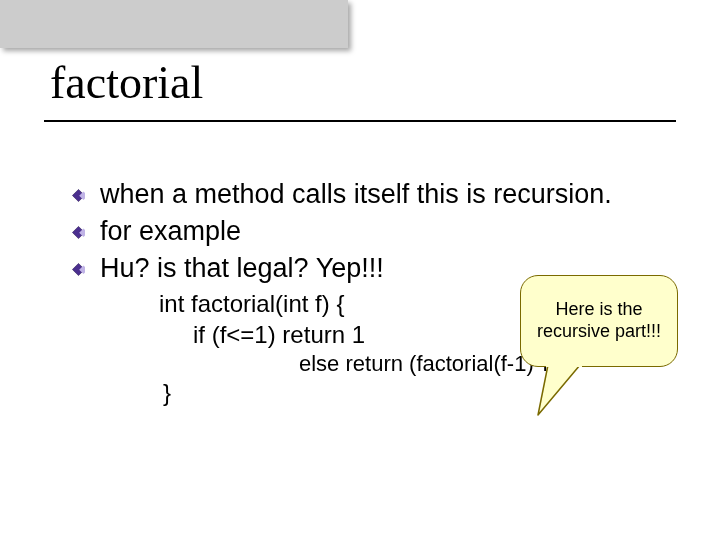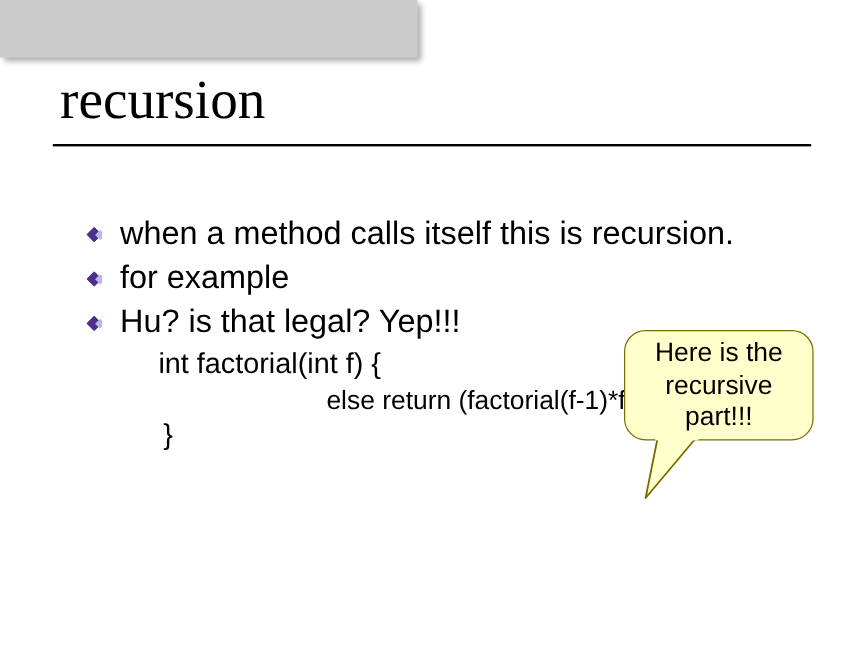--- a/index.html
+++ b/index.html
@@ -57,21 +57,21 @@
   .bline.first { margin-top: 16px; }
   .bullet-icon {
     position: absolute;
     left: -28px;
     top: 11px;
     width: 13px;
     height: 13px;
   }
   .bullet-icon svg { display:block; }
   .code {
-    margin-left: 32px;
+    margin-left: 59px;
     margin-top: 4px;
     font-size: 24px;
     line-height: 1.28;
   }
   .code .l2 { margin-left: 34px; }
   .code .l3 { margin-left: 140px; font-size: 22px; }
   .code .l1b { margin-left: 4px; }
   .callout {
     position: absolute;
     left: 520px;
@@ -85,40 +85,40 @@
     width: 158px;
     height: 92px;
     background: #ffc;
     border: 1.5px solid #7a6a00;
     border-radius: 18px;
     box-sizing: border-box;
     display: flex;
     align-items: center;
     justify-content: center;
     text-align: center;
-    font-size: 22px;
+    font-size: 18px;
     line-height: 1.2;
     padding: 8px 8px;
   }
   .callout-tail {
     position: absolute;
     left: 14px;
     top: 86px;
     width: 60px;
     height: 58px;
   }
 </style>
 </head>
 <body>
 
 <div class="slide">
 
   <div class="topbar"></div>
 
-  <div class="title">recursion</div>
+  <div class="title">factorial</div>
   <div class="underline"></div>
 
   <div class="body">
 
     <div class="bline first">
       <span class="bullet-icon">
         <svg width="13" height="13" viewBox="0 0 13 13">
           <rect x="2.2" y="2.2" width="8.6" height="8.6" transform="rotate(45 6.5 6.5)" fill="#4b2f8f" stroke="#2f1e5c" stroke-width="0.6"></rect>
           <rect x="7.2" y="0.2" width="6" height="6" transform="rotate(45 6.5 6.5)" fill="#c0b3e6"></rect>
         </svg>
@@ -141,20 +141,21 @@
         <svg width="13" height="13" viewBox="0 0 13 13">
           <rect x="2.2" y="2.2" width="8.6" height="8.6" transform="rotate(45 6.5 6.5)" fill="#4b2f8f" stroke="#2f1e5c" stroke-width="0.6"></rect>
           <rect x="7.2" y="0.2" width="6" height="6" transform="rotate(45 6.5 6.5)" fill="#c0b3e6"></rect>
         </svg>
       </span>
       <span>Hu? is that legal?   Yep!!!</span>
     </div>
 
     <div class="code">
       <div>int factorial(int f) {</div>
+      <div class="l2">if (f&lt;=1) return 1</div>
       <div class="l3">else return (factorial(f-1)*f);</div>
       <div class="l1b">}</div>
     </div>
 
   </div>
 
   <div class="callout">
     <div class="callout-box">
       <span>Here is the recursive part!!!</span>
     </div>

